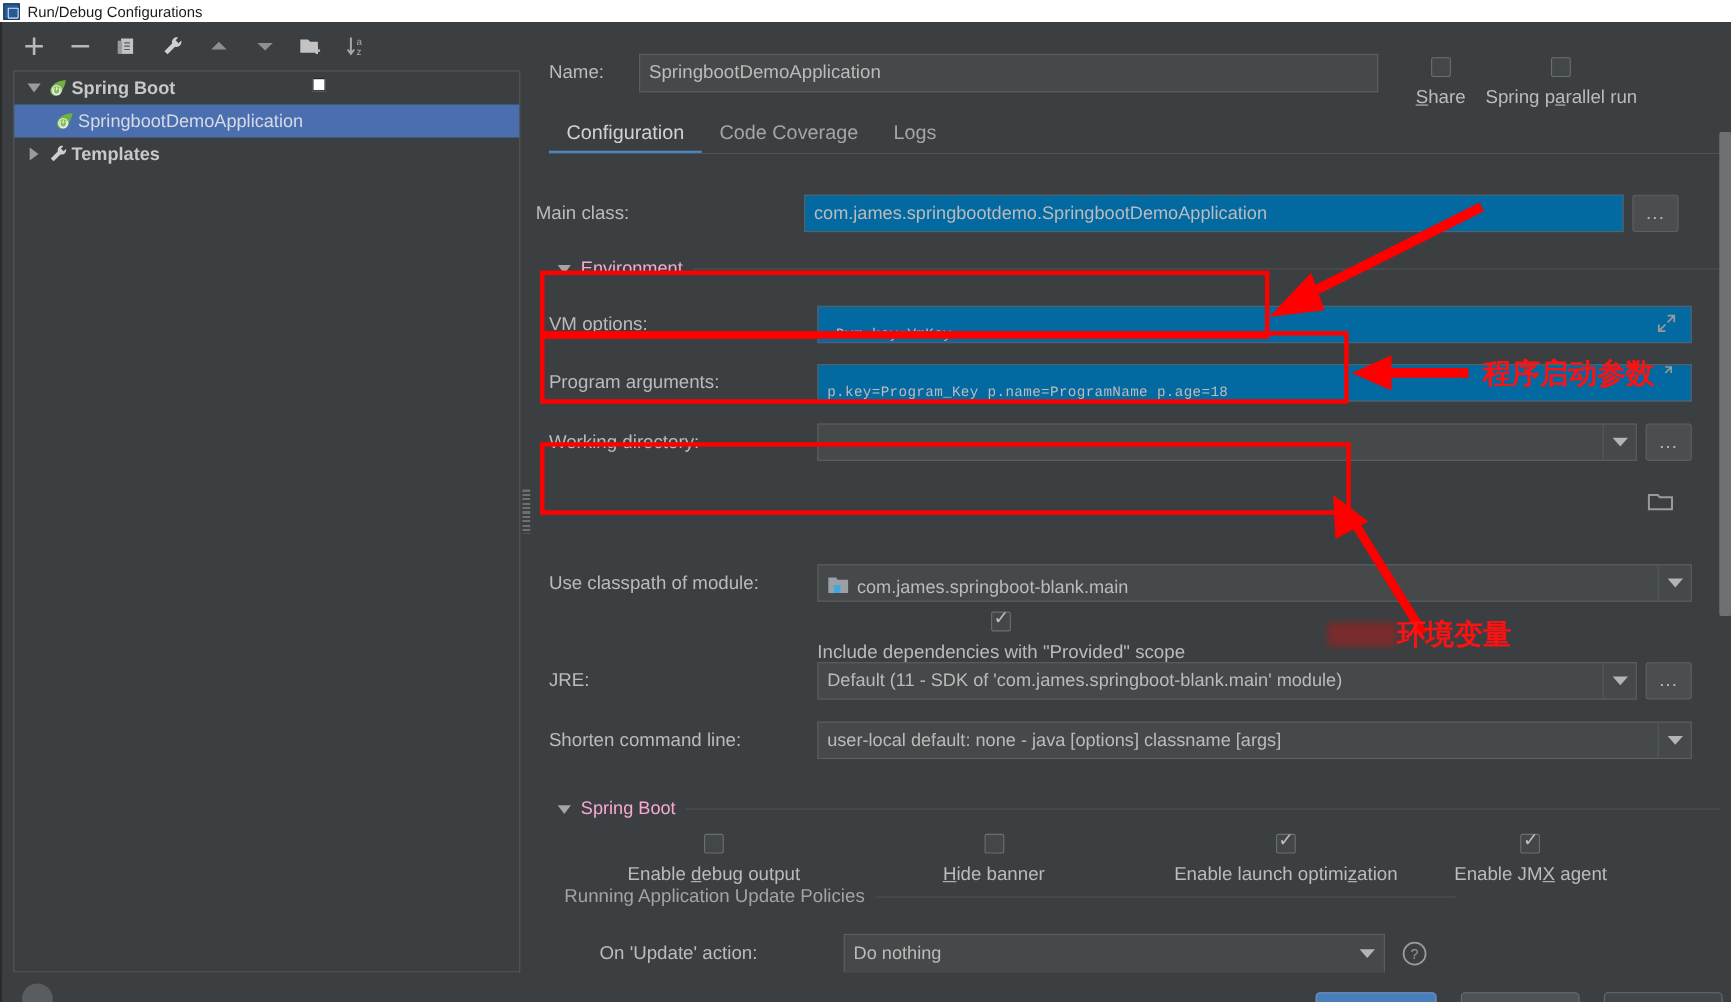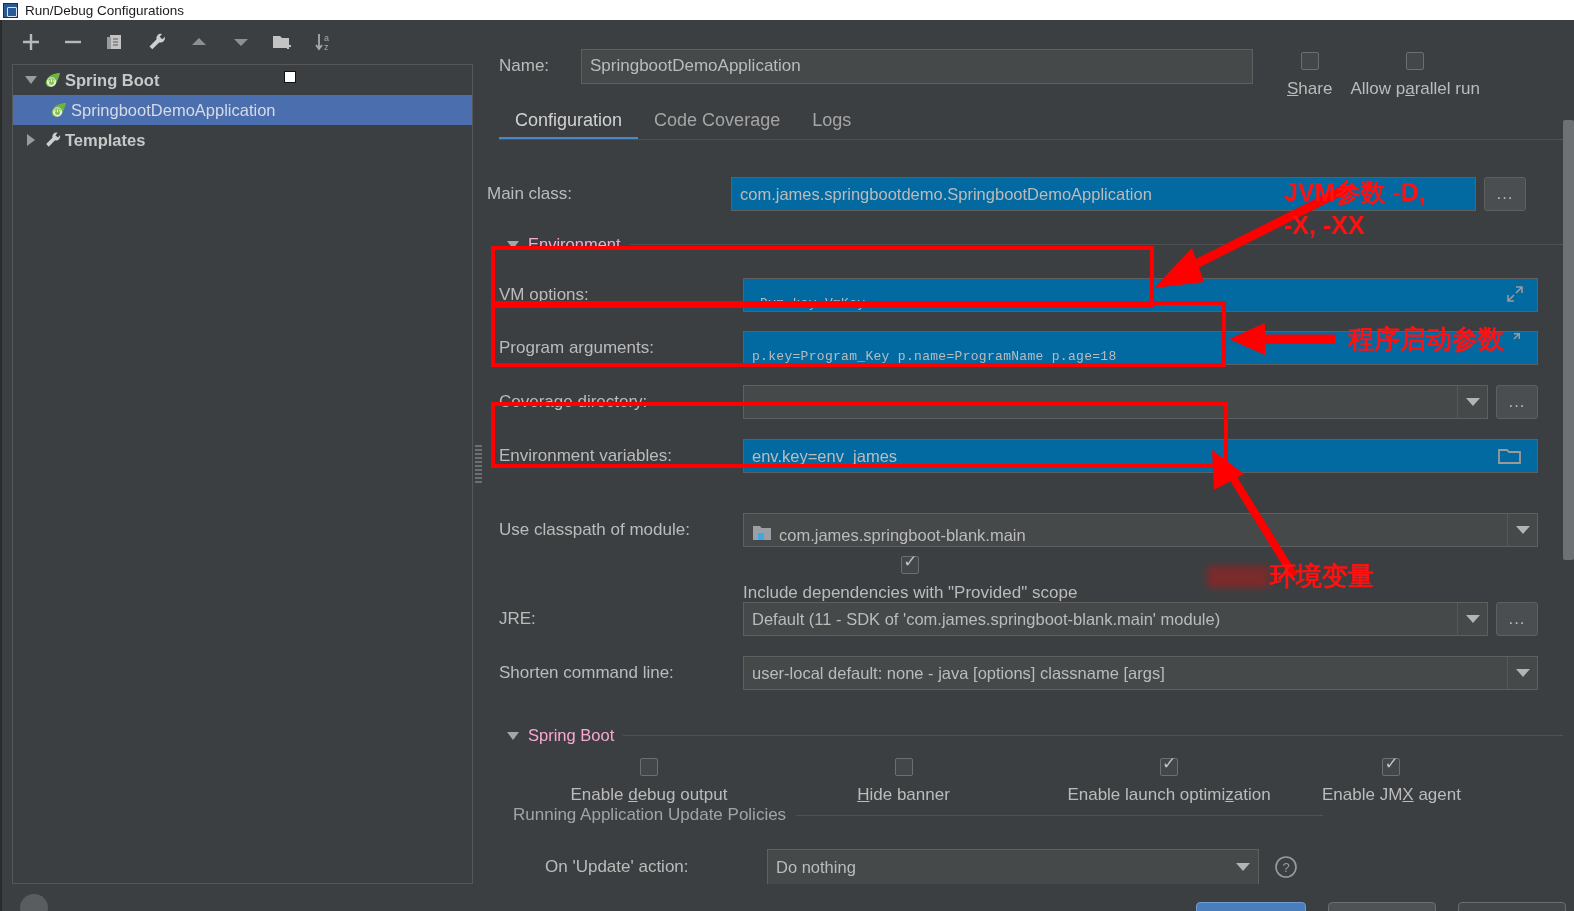--- a/index.html
+++ b/index.html
@@ -341,21 +341,21 @@
       <input id="name-input" type="text" value="SpringbootDemoApplication" style="">
     </div>
 
     <div id="share-group">
       <div class="cbwrap">
         <span class="cbox"></span>
         <span><span class="mnem">S</span><span>hare</span></span>
       </div>
       <div class="cbwrap">
         <span class="cbox"></span>
-        <span><span>Allow p</span><span class="mnem">a</span><span>rallel run</span></span>
+        <span><span>Spring p</span><span class="mnem">a</span><span>rallel run</span></span>
       </div>
     </div>
 
     <div id="tabs">
       <div class="tab active">Configuration</div>
       <div class="tab">Code Coverage</div>
       <div class="tab">Logs</div>
     </div>
     <div id="tabline"></div>
 
@@ -389,34 +389,30 @@
         <span>p.key=Program_Key p.name=ProgramName p.age=18</span>
       </div>
     </div>
     <div style="position:absolute; left:1008px; top:305px; width:40px; height:30px; display:flex; align-items:center; justify-content:center;">
       <svg width="18" height="18" viewBox="0 0 20 20">
           <path d="M11 3h6v6M17 3l-6 6" stroke="#9a9a9a" stroke-width="1.6" fill="none"></path>
         </svg>
     </div>
 
     <div class="row" style="left:14px; top:363px; width:1075px;">
-      <span class="lbl" style="width:244px;">Coverage directory:</span>
+      <span class="lbl" style="width:244px;">Working directory:</span>
       <div class="combo" style="width:745px;">
         <span class="txt"></span>
         <span class="arrow">
             <span class="caret"></span>
           </span>
       </div>
       <div class="sqbtn" style="margin-left:8px;">...</div>
     </div>
 
-    <div class="row" style="left:14px; top:417px; width:1075px;">
-      <span class="lbl" style="width:244px;">Environment variables:</span>
-      <div class="field" style="width:795px;">env.key=env_james</div>
-    </div>
     <div style="position:absolute; left:1002px; top:417px; width:46px; height:38px; display:flex; align-items:center; justify-content:center;">
       <svg width="26" height="22" viewBox="0 0 26 22">
           <path d="M2 5h8l2 2h11v11H2z" fill="none" stroke="#9a9a9a" stroke-width="1.8"></path>
         </svg>
     </div>
 
     <div class="row" style="left:14px; top:491px; width:1075px;">
       <span class="lbl" style="width:244px;">Use classpath of module:</span>
       <div class="combo" style="width:795px;align-items:flex-end;">
         <span style="display:flex; align-items:center; gap:7px; flex:1; overflow:hidden;">
@@ -523,24 +519,20 @@
   <div class="redbox" style="left:489px; top:226px; width:663px; height:62px;"></div>
 
   <div class="redbox" style="left:489px; top:281px; width:735px; height:66px;"></div>
 
   <div class="redbox" style="left:489px; top:382px; width:737px; height:66px;"></div>
 
   <svg style="position:absolute; left:1130px; top:150px; width:240px; height:130px; pointer-events:none;">
     <path d="M215 18 L48 102" stroke="#ff0000" stroke-width="9" fill="none"></path>
     <path d="M22 118 L60 78 L72 112 Z" fill="#ff0000"></path>
   </svg>
-  <div class="redtext" style="left:1282px; top:158px;">
-    <div>JVM参数  -D,</div>
-    <div style="margin-top:4px;">-X, -XX</div>
-  </div>
 
   <svg style="position:absolute; left:1215px; top:295px; width:130px; height:50px; pointer-events:none;">
     <path d="M118 24 L38 24" stroke="#ff0000" stroke-width="9" fill="none"></path>
     <path d="M12 24 L48 8 L48 40 Z" fill="#ff0000"></path>
   </svg>
   <div class="redtext cn" style="left:1346px; top:305px;">程序启动参数</div>
 
   <svg style="position:absolute; left:1180px; top:428px; width:130px; height:140px; pointer-events:none;">
     <path d="M112 128 L46 22" stroke="#ff0000" stroke-width="8" fill="none"></path>
     <path d="M30 2 L62 26 L32 42 Z" fill="#ff0000"></path>

